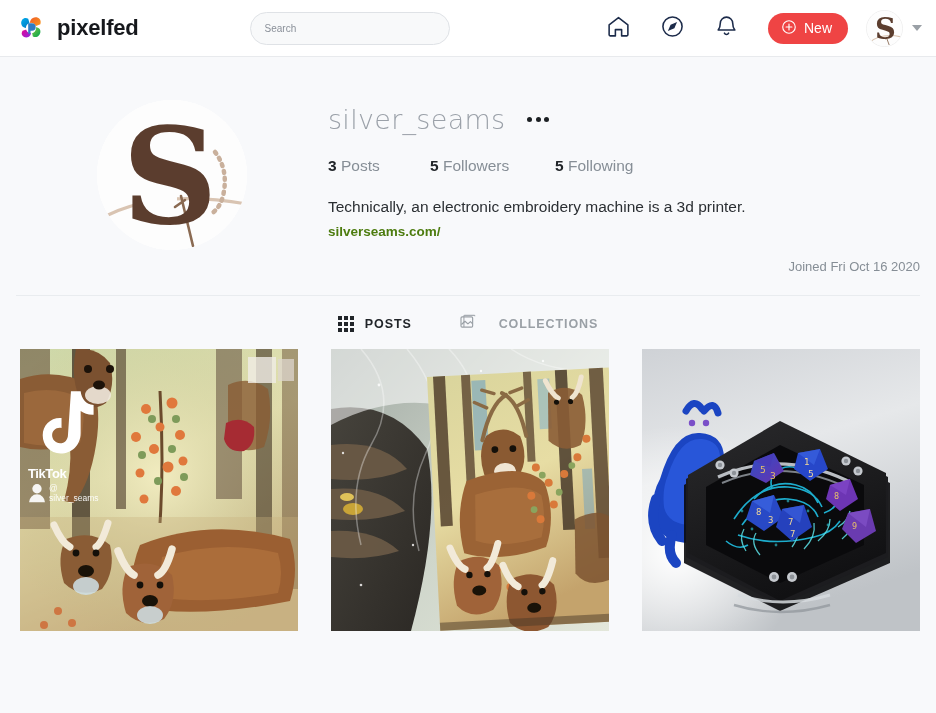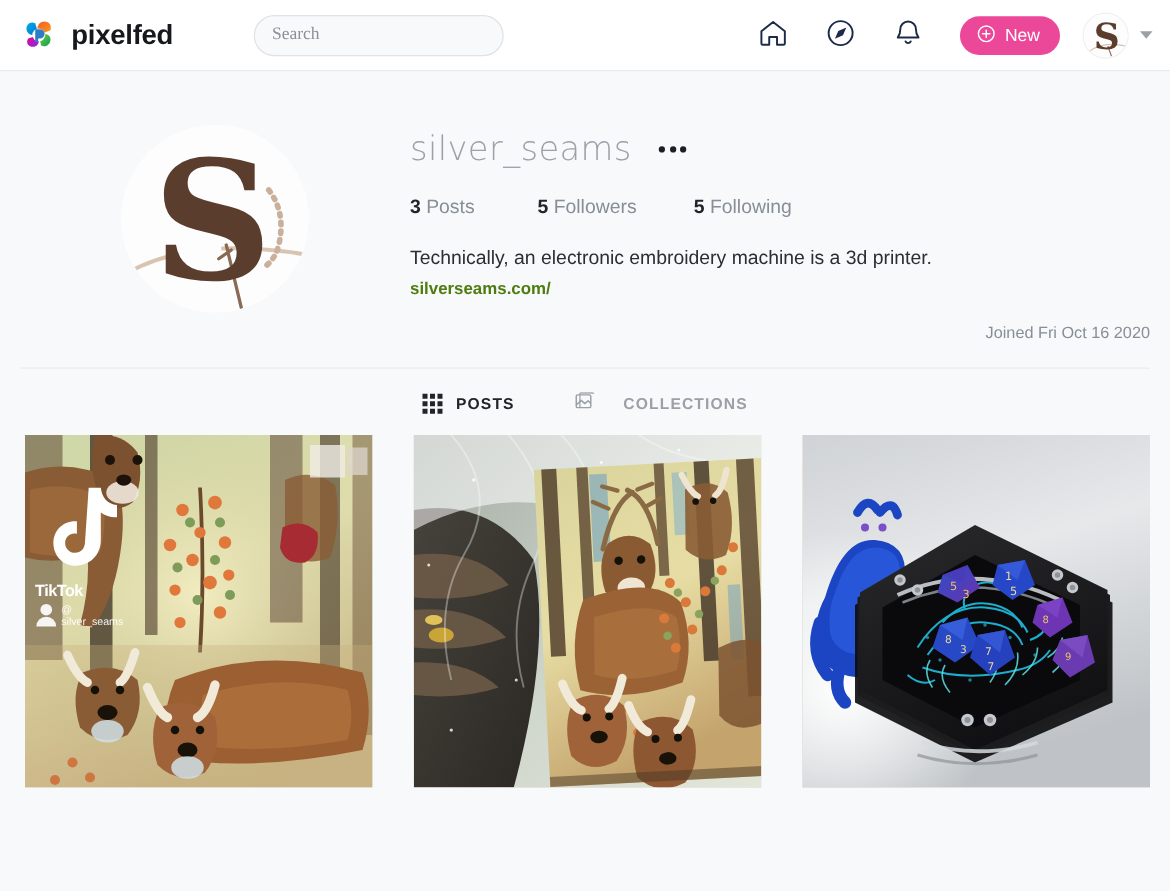--- a/index.html
+++ b/index.html
@@ -12,54 +12,55 @@
 
   
   .navbar {
     height: 57px;
     background: #ffffff;
     border-bottom: 1px solid #e8eaed;
     display: flex;
     align-items: center;
     padding: 0 14px 0 16px;
     position: relative;
+    gap: 47px;
   }
   .brand { display: flex; align-items: center; gap: 11px; text-decoration: none; }
   .brand-logo { width: 30px; height: 30px; position: relative; }
   .brand-name {
     font-size: 22px; font-weight: bold; color: #16181c; letter-spacing: -0.2px;
   }
   .search-wrap { margin-left: 64px; }
   .search-input {
     width: 200px; height: 33px;
     border: 1px solid #dfe2e6;
     border-radius: 17px;
     background: #f8f9fa;
     padding: 0 14px;
-    font-size: 14px;
-    font-family: Liberation Serif, serif;
+    font-size: 10px;
+    font-family: Liberation Sans, sans-serif;
     color: #495057;
     outline: none;
   }
   .search-input::placeholder { color: #8a9099; }
 
   .nav-right {
     margin-left: auto;
     display: flex;
     align-items: center;
     gap: 0px;
   }
   .nav-icon-btn {
     width: 54px; height: 40px;
     display: flex; align-items: center; justify-content: center;
     background: none; border: none; cursor: pointer;
   }
   .btn-new {
     display: flex; align-items: center; gap: 7px;
-    background: #ec4899;
+    background: #ef4444;
     color: #ffffff;
     border: none;
     border-radius: 18px;
     height: 31px;
     padding: 0 16px 0 13px;
     font-size: 14px;
     font-family: "Liberation Sans", sans-serif;
     cursor: pointer;
     margin-left: 14px;
     margin-right: 18px;

